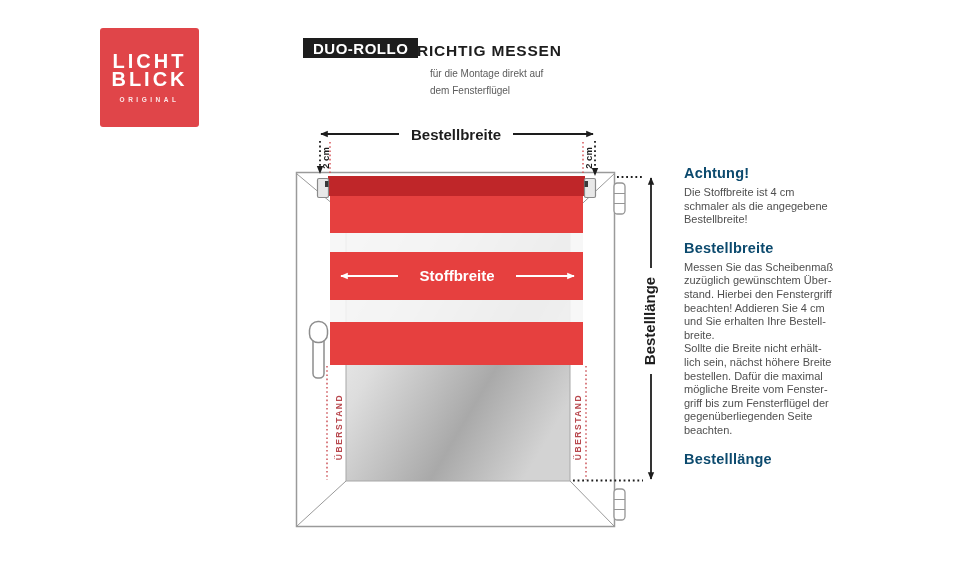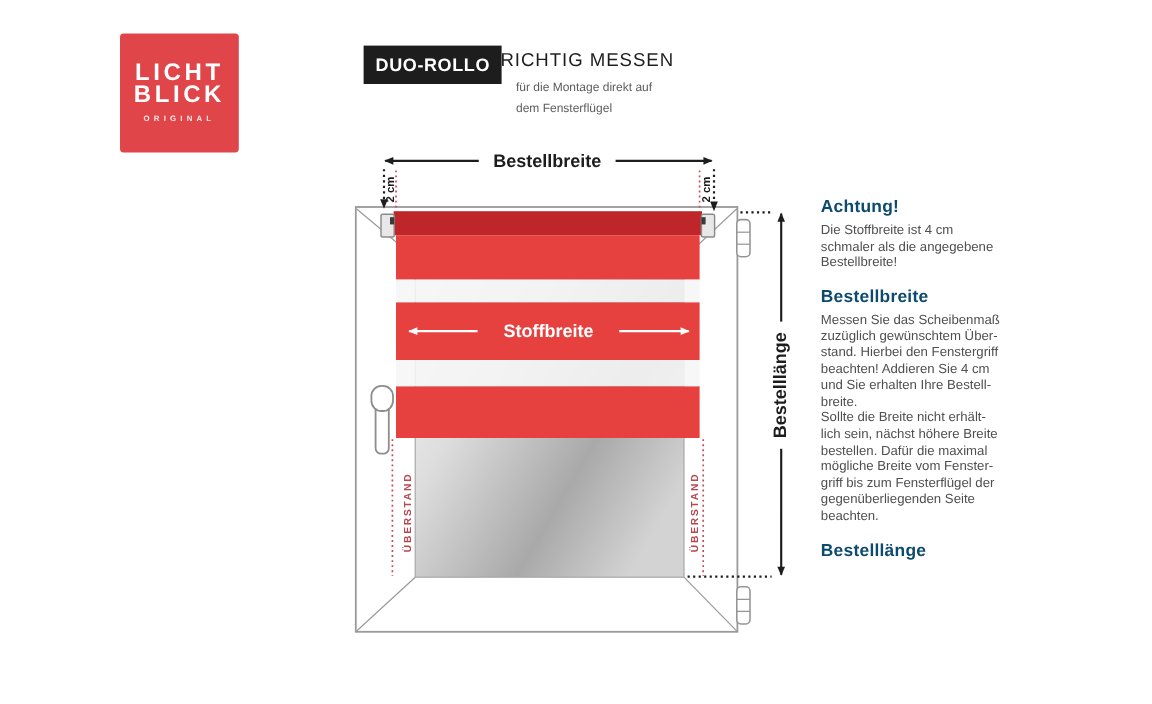--- a/index.html
+++ b/index.html
@@ -12,27 +12,27 @@
   .logo{
     position:absolute;left:100px;top:28px;width:99px;height:99px;
     background:#e04549;border-radius:3px;
     display:flex;flex-direction:column;align-items:center;justify-content:center;
     text-align:center;
   }
   .logo .word{color:#ffffff;font-weight:bold;font-size:20px;line-height:18px;letter-spacing:3px;}
   .logo .orig{color:rgba(255,255,255,0.88);font-size:6.5px;letter-spacing:3.5px;margin-top:8px;font-weight:600;}
   
   .badge{
-    position:absolute;left:303px;top:38px;height:32px;padding:0 10px;
+    position:absolute;left:303px;top:38px;height:20px;padding:0 10px;
     background:#1d1d1d;color:#ffffff;font-weight:bold;font-size:15px;letter-spacing:0.5px;
     display:flex;align-items:center;
   }
   .title{
     position:absolute;left:417px;top:42px;color:#1d1d1d;
-    font-weight:normal;font-size:15.5px;letter-spacing:0.8px;
+    font-weight:bold;font-size:15.5px;letter-spacing:0.8px;
   }
   .subtitle{
     position:absolute;left:430px;top:66px;color:#5c5c5c;
     font-size:10px;line-height:16.5px;white-space:pre-line;
   }
   
   .info{position:absolute;left:684px;top:165px;width:170px;}
   .info h3{
     margin:0 0 5px 0;color:#0c4a6e;font-size:14.5px;font-weight:bold;letter-spacing:0.2px;
   }

